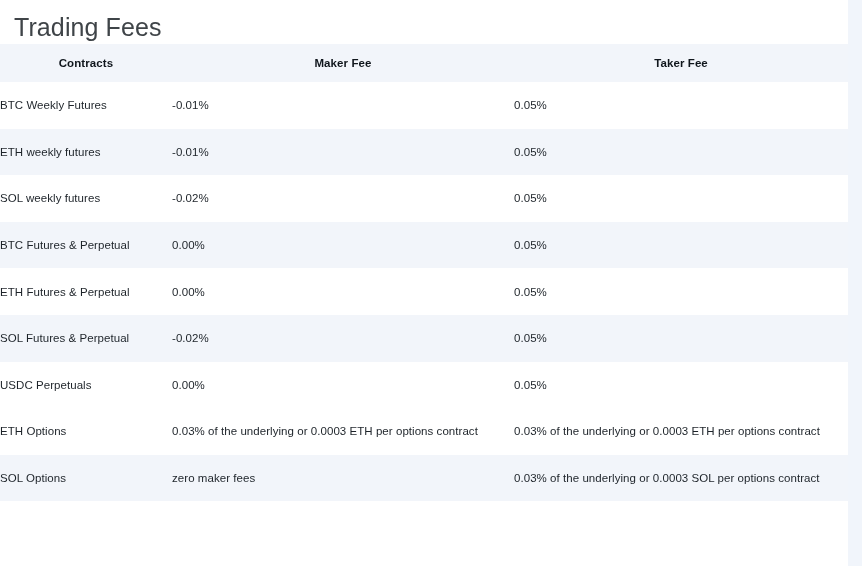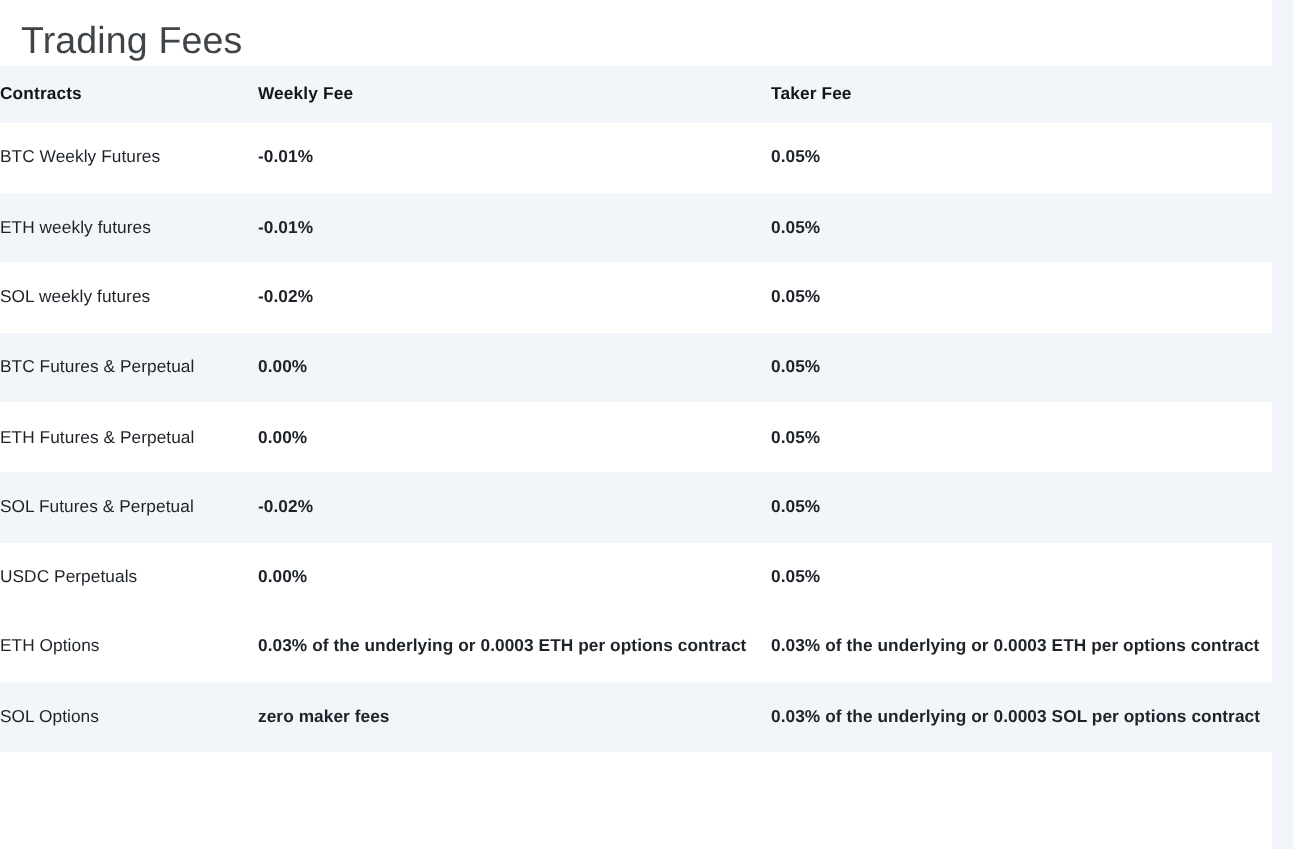--- a/index.html
+++ b/index.html
@@ -62,21 +62,21 @@
   }
 
   table.fees col.c-contract { width: 172px; }
   table.fees col.c-maker    { width: 342px; }
   table.fees col.c-taker    { width: 334px; }
 
   table.fees thead th {
     background: #f2f5fa;
     height: 38px;
     padding: 0;
-    text-align: left;
+    text-align: center;
     vertical-align: middle;
     font-size: 11.5px;
     font-weight: bold;
     color: #10161c;
     letter-spacing: 0.1px;
     white-space: nowrap;
   }
   th.h-contract { padding-left: 14px; }
   th.h-maker    { padding-left: 12px; }
   th.h-taker    { padding-left: 12px; }
@@ -99,21 +99,21 @@
     font-size: 11.5px;
     font-weight: normal;
     color: #10161c;
     letter-spacing: 0.05px;
     white-space: nowrap;
   }
 
   td.fee-cell {
     padding-left: 12px;
     font-size: 11.5px;
-    font-weight: 700;
+    font-weight: 400;
     color: #2b3138;
     letter-spacing: 0.05px;
     white-space: nowrap;
     padding-bottom: 7px;
   }
 </style>
 </head>
 <body>
 
 <div id="page">
@@ -124,21 +124,21 @@
 
     <table class="fees">
       <colgroup>
         <col class="c-contract">
         <col class="c-maker">
         <col class="c-taker">
       </colgroup>
       <thead>
         <tr>
           <th class="h-contract">Contracts</th>
-          <th class="h-maker">Weekly Fee</th>
+          <th class="h-maker">Maker Fee</th>
           <th class="h-taker">Taker Fee</th>
         </tr>
       </thead>
       <tbody>
 
         <tr class="odd">
           <td class="contract-cell">BTC Weekly Futures</td>
           <td class="fee-cell">-0.01%</td>
           <td class="fee-cell">0.05%</td>
         </tr>

